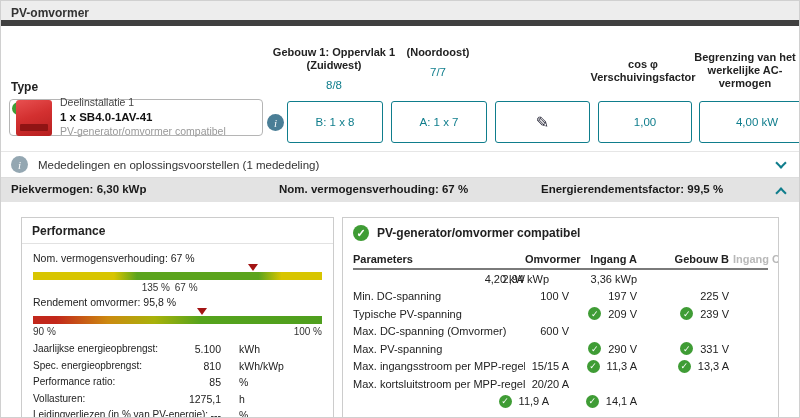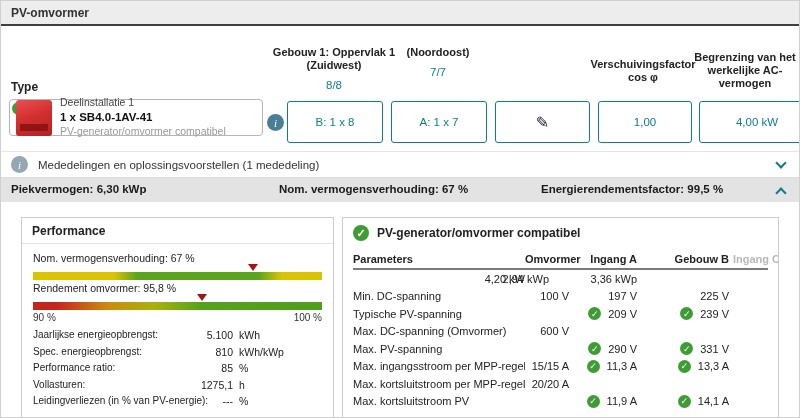--- a/index.html
+++ b/index.html
@@ -1,20 +1,20 @@
 <!DOCTYPE html>
 <html><head>
 <meta charset="utf-8">
 <style>
   * { margin:0; padding:0; box-sizing:border-box; }
   html,body { background:#fff; }
   body { width:800px; height:418px; font-family:"Liberation Sans",sans-serif; color:#222; }
   .app { width:800px; height:418px; border:1px solid #d0d0d0; background:#fff; overflow:hidden; position:relative; }
 
-  .topbar { height:25px; background:#ededed; border-bottom:2px solid #404040; line-height:24px; padding-left:10px; font-size:12px; font-weight:bold; color:#333; }
+  .topbar { height:25px; background:#ededed; border-bottom:6px solid #404040; line-height:24px; padding-left:10px; font-size:12px; font-weight:bold; color:#333; }
 
   .config-head { position:relative; height:73px; background:#fff; }
   .type-label { position:absolute; left:10px; bottom:5px; font-weight:bold; font-size:12px; }
   .colhead { position:absolute; text-align:center; font-size:11px; font-weight:bold; color:#222; line-height:13px; }
   .surf1 { left:269px; width:128px; top:20px; }
   .surf2 { left:373px; width:128px; top:20px; }
   .ch-link { display:inline-block; margin-top:7px; color:#0f7d8c; cursor:pointer; font-weight:normal; font-size:11.5px; text-decoration:none; }
   .cosphi { left:581px; width:122px; top:32px; }
   .aclimit { left:683px; width:122px; top:25px; }
 
@@ -62,21 +62,21 @@
   .ratio-grad { background:linear-gradient(90deg,#d8c500 0%,#d8c500 28%,#5ba41d 36%,#5ba41d 78%,#d8c500 86%,#d8c500 100%); }
   .eff-grad { background:linear-gradient(90deg,#c2271b 0%,#c2271b 8%,#cc8a10 26%,#a8b20a 42%,#55a31c 58%,#4f9f1e 100%); }
   .marker { position:absolute; top:-8px; width:0; height:0; border-left:5px solid transparent; border-right:5px solid transparent; border-top:7px solid #a31414; transform:translateX(-50%); }
   .tick-row { position:relative; height:12px; margin-top:2px; font-size:10px; color:#333; }
   .tick { position:absolute; top:0; white-space:nowrap; }
   .tick.mid { transform:translateX(-50%); }
   .tick.left { left:0; } .tick.right { right:0; }
   .stats { margin-top:5px; }
   .stat-row { position:relative; height:16.5px; font-size:10px; }
   .stat-label { white-space:nowrap; }
-  .stat-num { position:absolute; left:100px; width:100px; text-align:right; font-size:10.5px; }
+  .stat-num { position:absolute; left:100px; width:88px; text-align:right; font-size:10.5px; }
   .stat-unit { position:absolute; left:206px; font-size:10.5px; }
 
   .compat-head { display:flex; align-items:center; gap:8px; padding:7px 10px 6px; font-weight:bold; font-size:12px; }
   .ctable { padding:2px 10px 0; }
   .trow { display:grid; grid-template-columns:172px 44px 88px 76px 1fr; align-items:center; height:17.5px; font-size:11px; }
   .trow.thead { font-weight:bold; border-bottom:2px solid #7a7a7a; height:21px; }
   .c-label { white-space:nowrap; overflow:hidden; }
   .c-inv { text-align:right; white-space:nowrap; }
   .c-in { display:flex; align-items:center; justify-content:flex-end; gap:7px; padding-right:20px; white-space:nowrap; }
   .trow > :nth-child(4) { padding-right:4px; }
@@ -96,22 +96,22 @@
     <div class="colhead surf1">
       <div>Gebouw 1: Oppervlak 1</div>
       <div>(Zuidwest)</div>
       <a class="ch-link">8/8</a>
     </div>
     <div class="colhead surf2">
       <div>(Noordoost)</div>
       <a class="ch-link">7/7</a>
     </div>
     <div class="colhead cosphi">
+      <div>cos φ</div>
       <div>Verschuivingsfactor</div>
-      <div>cos φ</div>
     </div>
     <div class="colhead aclimit">
       <div>Begrenzing van het</div>
       <div>werkelijke AC-</div>
       <div>vermogen</div>
     </div>
   </div>
 
   <div class="device-row">
     <div class="device-card">
@@ -149,20 +149,24 @@
   <div class="panels">
 
     <div class="panel perf-panel">
       <div class="panel-head">Performance</div>
       <div class="perf-body">
         <div class="perf-label">Nom. vermogensverhouding: 67 %</div>
         <div class="bar-wrap">
           <div class="bar ratio-grad"></div>
           <span class="marker" style="left: 76%;"></span>
         </div>
+        <div class="tick-row">
+            <span class="tick mid" style="left: 42.5%;">135 %</span>
+            <span class="tick mid" style="left: 53%;">67 %</span>
+          </div>
         <div class="perf-label">Rendement omvormer: 95,8 %</div>
         <div class="bar-wrap">
           <div class="bar eff-grad"></div>
           <span class="marker" style="left: 58.5%;"></span>
         </div>
         <div class="tick-row">
           <span class="tick left">90 %</span>
           <span class="tick right">100 %</span>
         </div>
         <div class="stats">
@@ -265,21 +269,20 @@
               <span class="c-inv">20/20 A</span>
               <span class="c-in">
                 <span class=""></span>
               </span>
               <span class="c-in">
                 <span class=""></span>
               </span>
               <span class="c-inc"></span>
             </div>
             <div class="trow">
-              <span class="c-label">Max. kortsluitstroom PV</span>
               <span class="c-inv"></span>
               <span class="c-in">
                 <span class="check">✓</span>
                 <span class="">11,9 A</span>
               </span>
               <span class="c-in">
                 <span class="check">✓</span>
                 <span class="">14,1 A</span>
               </span>
               <span class="c-inc"></span>

